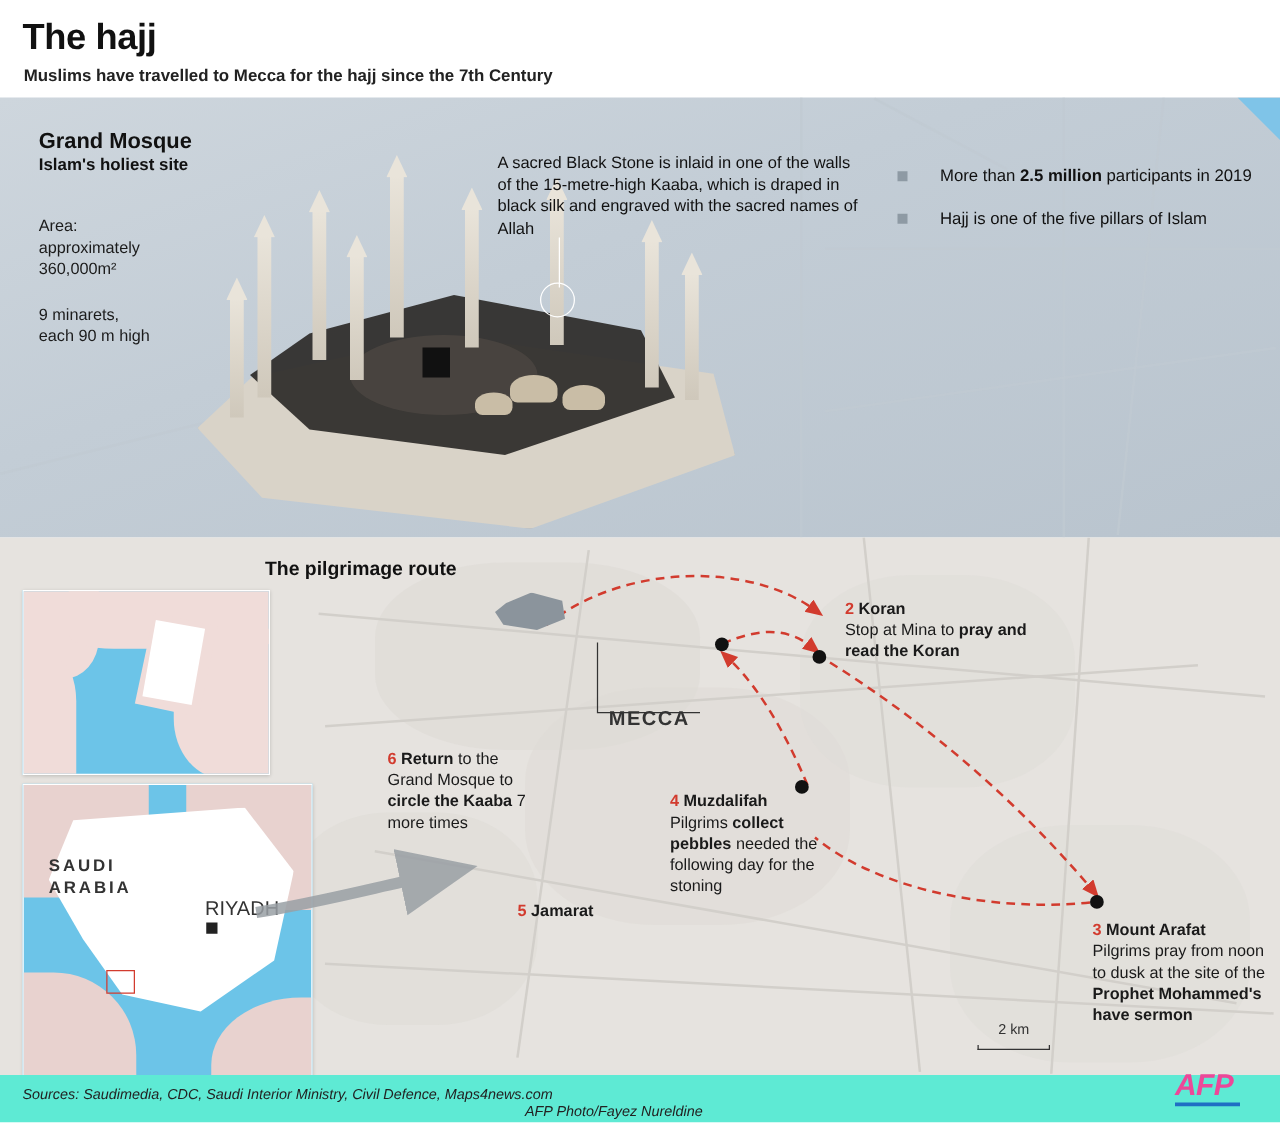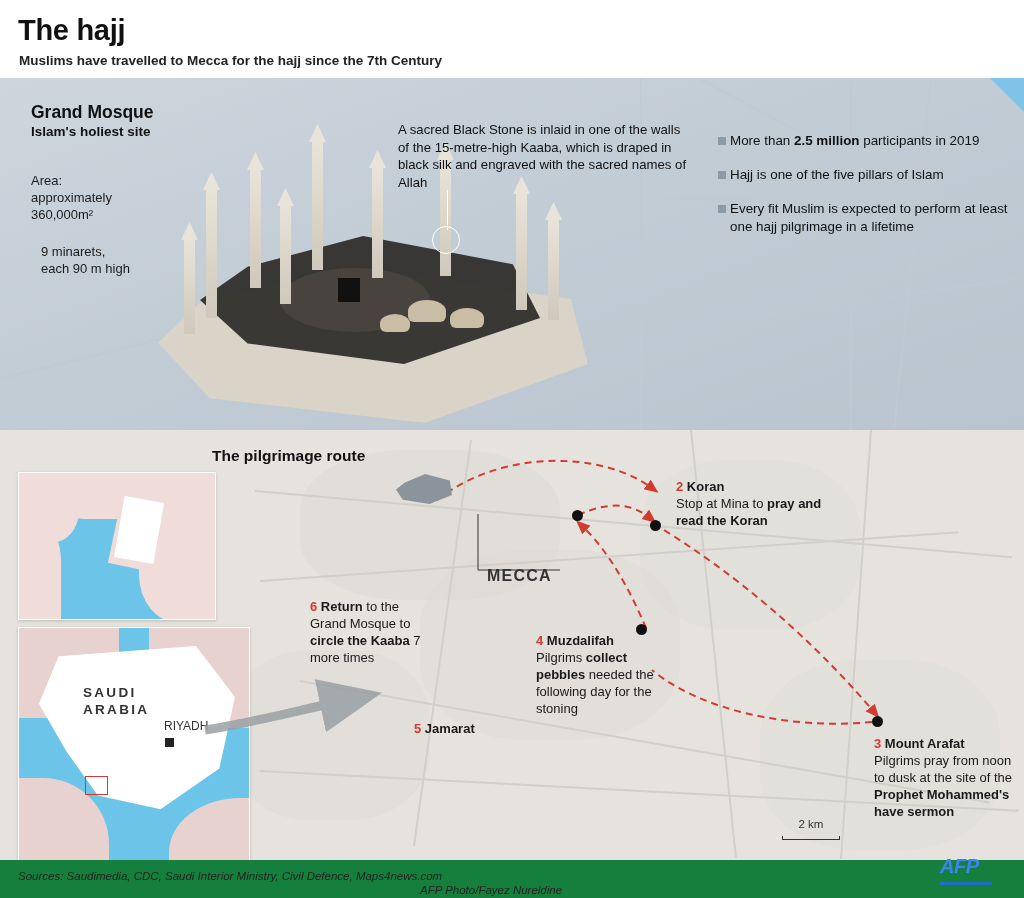--- a/index.html
+++ b/index.html
@@ -112,21 +112,21 @@
     border-radius: 50%;
   }
 
   .bullets {
     position: absolute;
     left: 718px; top: 54px;
     width: 292px;
   }
   .bullet {
     position: relative;
-    padding-left: 12px;
+    padding-left: 34px;
     margin-bottom: 16px;
     font-size: 13.4px;
     line-height: 18px;
     color: #111;
   }
   .bullet .sq {
     position: absolute;
     left: 0; top: 5px;
     width: 8px; height: 8px;
     background: #8e9aa4;
@@ -242,26 +242,25 @@
   .land { position: absolute; background: #f0dcd9; }
   .land-d { position: absolute; background: #e8d2cf; }
   .saudi-label {
     position: absolute;
     left: 20px; top: 56px;
     font-size: 13.5px;
     font-weight: bold;
     letter-spacing: 2.3px;
     line-height: 17px;
     color: #333;
-    margin-left: 44px;
   }
   .riyadh-label {
     position: absolute;
     left: 145px; top: 91px;
-    font-size: 12px;
+    font-size: 16px;
     color: #333;
   }
   .riyadh-dot {
     position: absolute;
     left: 146px; top: 110px;
     width: 9px; height: 9px;
     background: #222;
   }
   .red-box {
     position: absolute;
@@ -302,39 +301,39 @@
     position: absolute;
     left: 782px; top: 406px;
     width: 58px; height: 4px;
     border: 1px solid #333;
     border-top: none;
     box-sizing: border-box;
   }
   .afp-logo {
     position: absolute;
     left: 940px; top: 855px;
-    font-size: 20px;
+    font-size: 24px;
     font-weight: bold;
     font-style: italic;
-    color: #3b82f6;
+    color: #ec4899;
     letter-spacing: -0.5px;
   }
   .afp-bar {
     position: absolute;
     left: 940px; top: 882px;
     width: 52px; height: 3px;
     background: #1f6fc4;
   }
 
   
   .footer {
     position: absolute;
     left: 0; top: 860px;
     width: 1024px; height: 38px;
-    background: #15803d;
+    background: #5eead4;
   }
   .sources {
     position: absolute;
     left: 18px; top: 10px;
     font-size: 11.5px;
     font-style: italic;
     color: #222;
   }
   .photocred {
     position: absolute;
@@ -391,39 +390,35 @@
       <div class="roofdome" style="left:268px;top:182px;width:38px;height:22px;"></div>
       <div class="roofdome" style="left:310px;top:190px;width:34px;height:20px;"></div>
       <div class="roofdome" style="left:240px;top:196px;width:30px;height:18px;"></div>
     </div>
 
     <div class="grand-mosque-title">Grand Mosque</div>
     <div class="grand-mosque-sub">Islam's holiest site</div>
     <div class="mosque-fact f1" style="white-space:pre-line;">Area:
 approximately
 360,000m²</div>
-    <div class="mosque-fact f2" style="white-space:pre-line;margin-left:10px;">9 minarets,
+    <div class="mosque-fact f2" style="white-space:pre-line;">9 minarets,
 each 90 m high</div>
 
     <div class="caption-black">A sacred Black Stone is inlaid in one of the walls of the 15-metre-high Kaaba, which is draped in black silk and engraved with the sacred names of Allah</div>
     <div class="caption-leader"></div>
     <div class="caption-circle"></div>
 
     <div class="bullets">
       <div class="bullet">
         <span class="sq"></span>
         <span><span>More than </span><b>2.5 million</b><span> participants in 2019</span></span>
       </div>
       <div class="bullet">
         <span class="sq"></span>
         <span>Hajj is one of the five pillars of Islam</span>
-      </div>
-      <div class="bullet">
-        <span class="sq"></span>
-        <span>Every fit Muslim is expected to perform at least one hajj pilgrimage in a lifetime</span>
       </div>
     </div>
   </div>
 
   <div class="map-panel">
 
     <div class="map-blob" style="left:300px;top:20px;width:260px;height:150px;opacity:.6;"></div>
     <div class="map-blob" style="left:420px;top:120px;width:260px;height:190px;opacity:.55;"></div>
     <div class="map-blob" style="left:640px;top:30px;width:220px;height:170px;opacity:.45;"></div>
     <div class="map-blob" style="left:760px;top:230px;width:240px;height:190px;opacity:.45;"></div>

